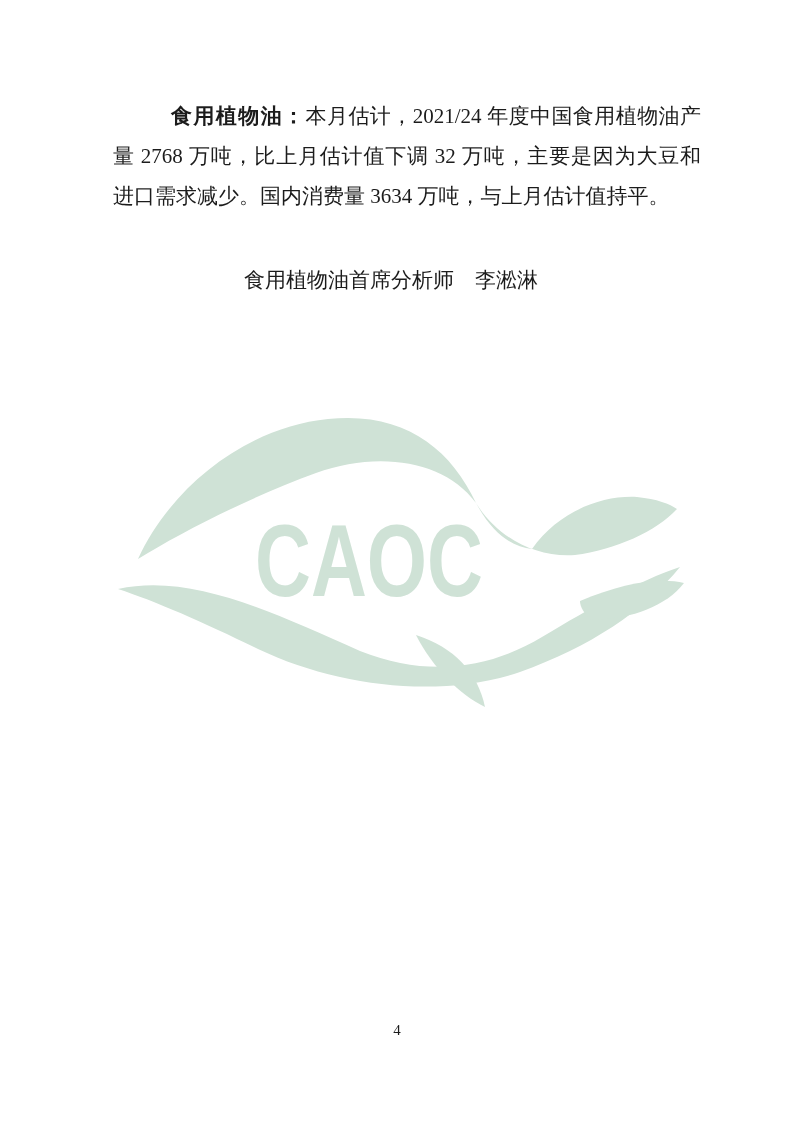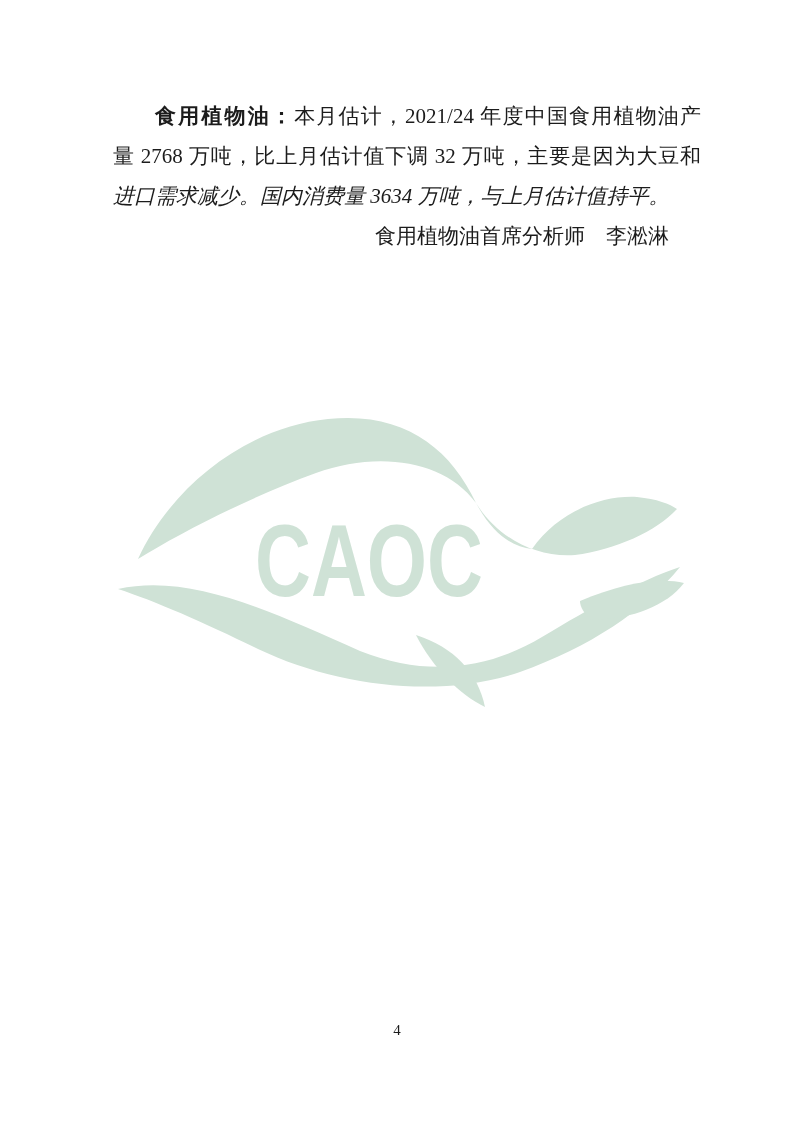--- a/index.html
+++ b/index.html
@@ -36,32 +36,33 @@
     font-size: 21px;
     line-height: 40px;
   }
   .line {
     text-align: justify;
     text-align-last: justify;
   }
   .line.natural {
     text-align: left;
     text-align-last: left;
-    font-style: italic;
   }
   .line.first {
     text-indent: 42px;
   }
   .lead {
     font-weight: 700;
     font-family: "Liberation Sans", "DejaVu Sans", sans-serif;
     letter-spacing: 1px;
+    margin-left: 16px;
   }
   .signature {
-    text-align: right;
+    margin-top: 44px;
+    text-align: center;
     padding-right: 32px;
     font-size: 21px;
     line-height: 40px;
   }
   
   .page-number {
     position: absolute;
     left: 0;
     right: 0;
     top: 1022px;

